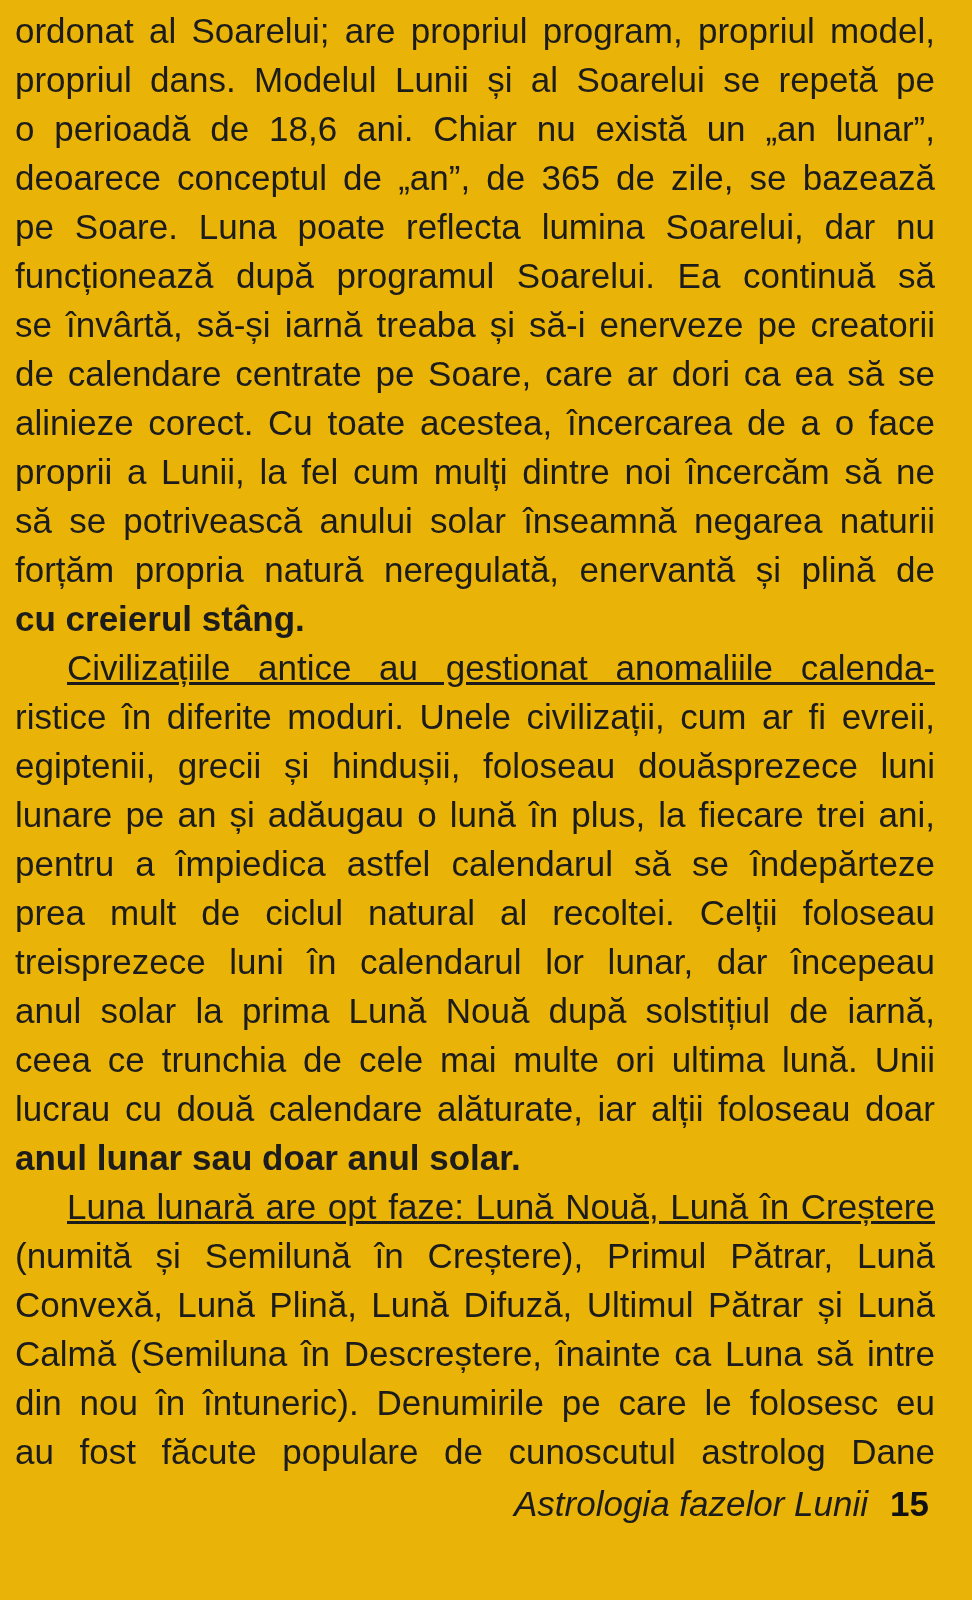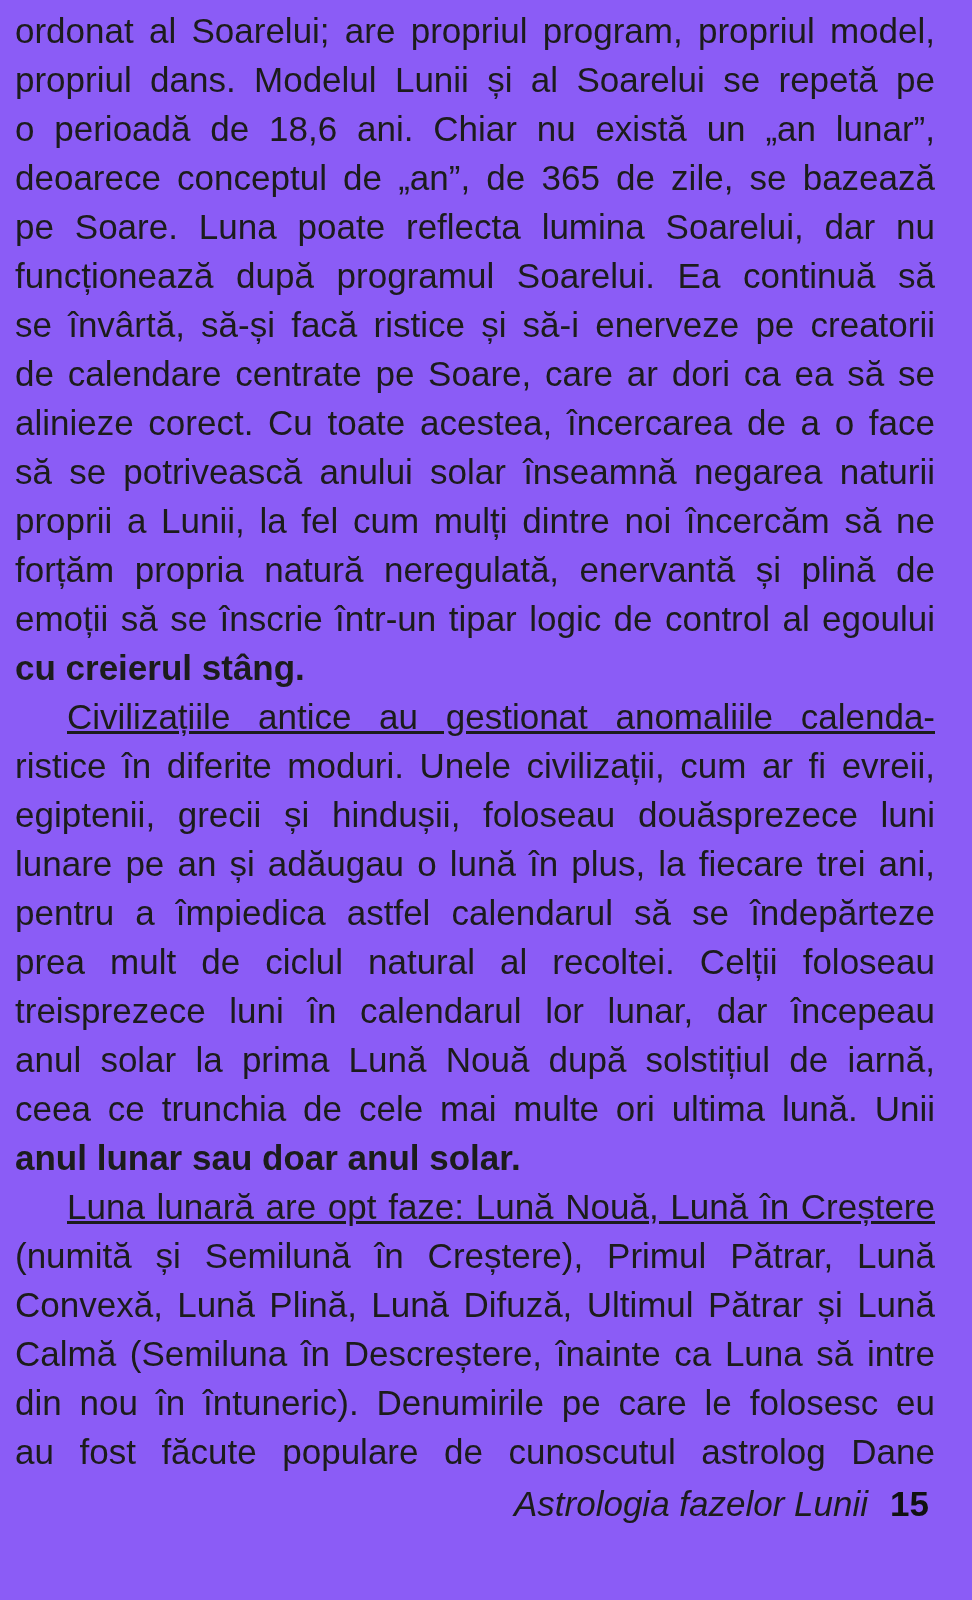--- a/index.html
+++ b/index.html
@@ -12,21 +12,21 @@
     height: 1600px;
     font-family: "Liberation Sans", sans-serif;
     color: #1c1c1c;
     overflow: hidden;
   }
   .page {
     box-sizing: border-box;
     width: 972px;
     height: 1600px;
     padding: 6px 37px 0 15px;
-    background: #8b5cf6;
+    background: #eab308;
   }
   .body-text .line {
     font-size: 35px;
     line-height: 49px;
     font-weight: 300;
     text-align: justify;
     text-align-last: justify;
     height: 49px;
     overflow: visible;
   }
@@ -63,39 +63,39 @@
 
 <div class="page">
   <div class="body-text" id="bodyText">
       <div class="paragraph">
         <div class="line">ordonat al Soarelui; are propriul program, propriul model,</div>
         <div class="line">propriul dans. Modelul Lunii și al Soarelui se repetă pe</div>
         <div class="line">o perioadă de 18,6 ani. Chiar nu există un „an lunar”,</div>
         <div class="line">deoarece conceptul de „an”, de 365 de zile, se bazează</div>
         <div class="line">pe Soare. Luna poate reflecta lumina Soarelui, dar nu</div>
         <div class="line">funcționează după programul Soarelui. Ea continuă să</div>
-        <div class="line">se învârtă, să-și facă ristice și să-i enerveze pe creatorii</div>
+        <div class="line">se învârtă, să-și iarnă treaba și să-i enerveze pe creatorii</div>
         <div class="line">de calendare centrate pe Soare, care ar dori ca ea să se</div>
         <div class="line">alinieze corect. Cu toate acestea, încercarea de a o face</div>
+        <div class="line">proprii a Lunii, la fel cum mulți dintre noi încercăm să ne</div>
         <div class="line">să se potrivească anului solar înseamnă negarea naturii</div>
-        <div class="line">proprii a Lunii, la fel cum mulți dintre noi încercăm să ne</div>
         <div class="line">forțăm propria natură neregulată, enervantă și plină de</div>
-        <div class="line">emoții să se înscrie într-un tipar logic de control al egoului</div>
         <div class="line para-end">cu creierul stâng.</div>
       </div>
       <div class="paragraph">
         <div class="line indent">Civilizațiile antice au gestionat anomaliile calenda-</div>
         <div class="line">ristice în diferite moduri. Unele civilizații, cum ar fi evreii,</div>
         <div class="line">egiptenii, grecii și hindușii, foloseau douăsprezece luni</div>
         <div class="line">lunare pe an și adăugau o lună în plus, la fiecare trei ani,</div>
         <div class="line">pentru a împiedica astfel calendarul să se îndepărteze</div>
         <div class="line">prea mult de ciclul natural al recoltei. Celții foloseau</div>
         <div class="line">treisprezece luni în calendarul lor lunar, dar începeau</div>
         <div class="line">anul solar la prima Lună Nouă după solstițiul de iarnă,</div>
         <div class="line">ceea ce trunchia de cele mai multe ori ultima lună. Unii</div>
+        <div class="line">lucrau cu două calendare alăturate, iar alții foloseau doar</div>
         <div class="line para-end">anul lunar sau doar anul solar.</div>
       </div>
       <div class="paragraph">
         <div class="line indent">Luna lunară are opt faze: Lună Nouă, Lună în Creștere</div>
         <div class="line">(numită și Semilună în Creștere), Primul Pătrar, Lună</div>
         <div class="line">Convexă, Lună Plină, Lună Difuză, Ultimul Pătrar și Lună</div>
         <div class="line">Calmă (Semiluna în Descreștere, înainte ca Luna să intre</div>
         <div class="line">din nou în întuneric). Denumirile pe care le folosesc eu</div>
         <div class="line">au fost făcute populare de cunoscutul astrolog Dane</div>
       </div>

